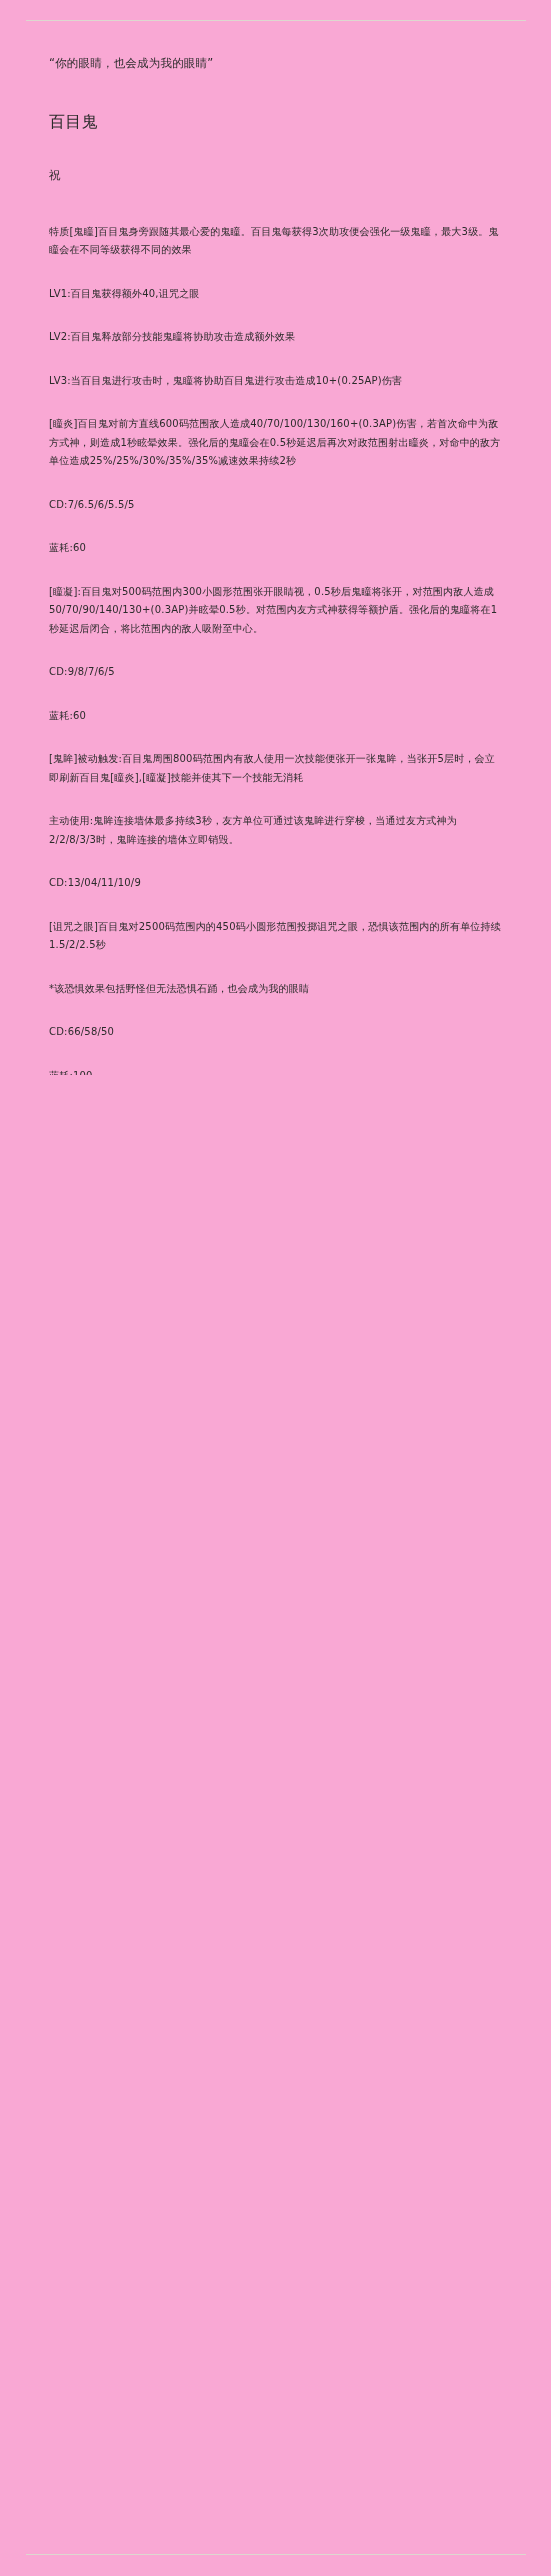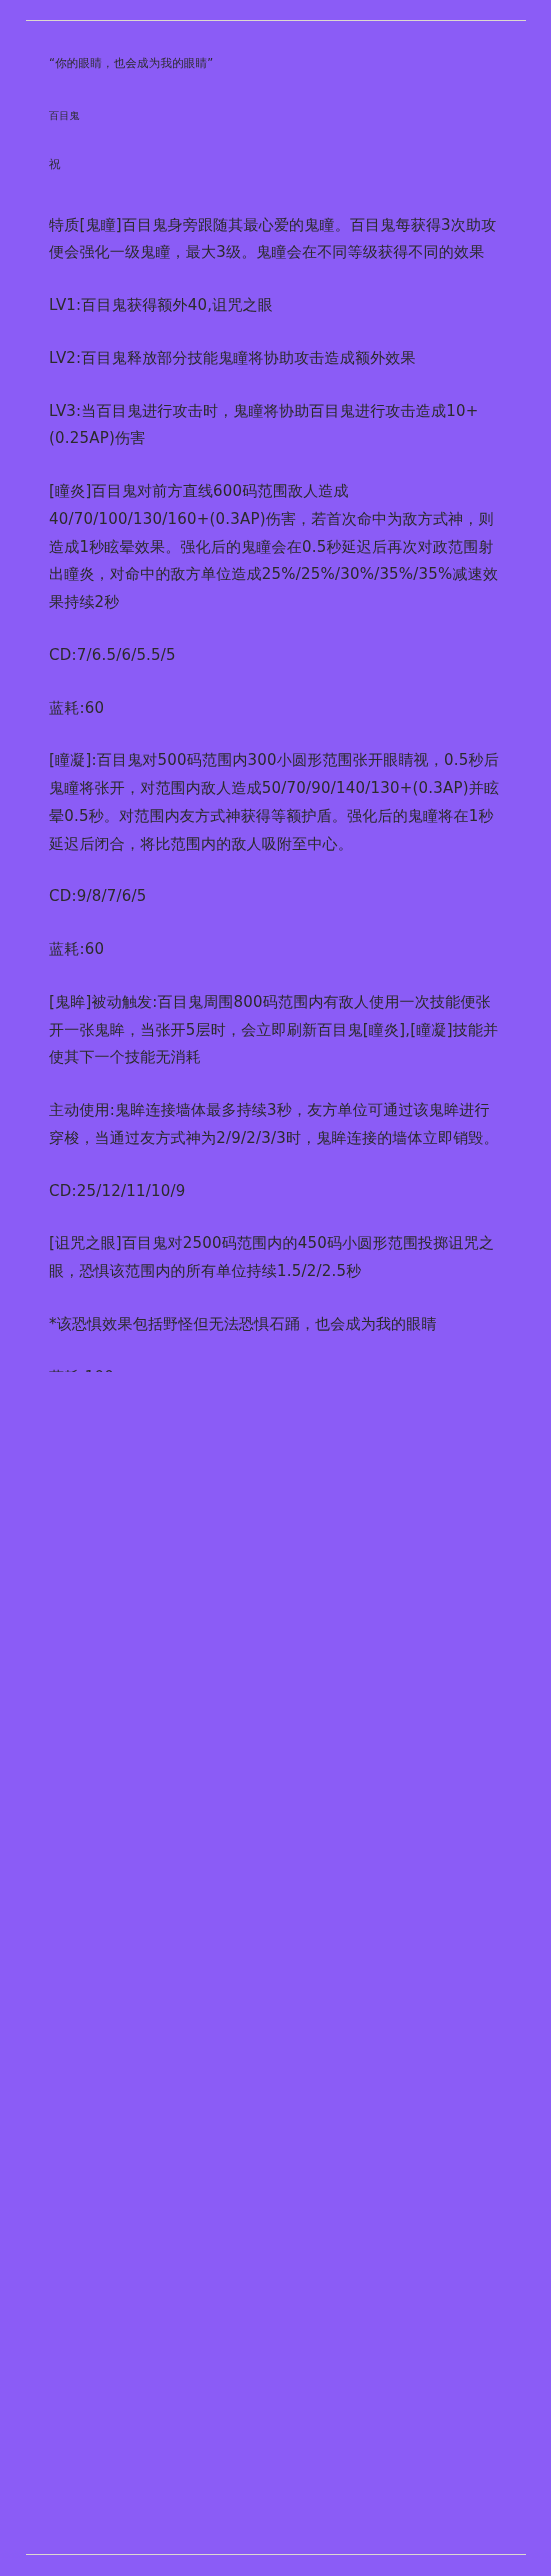--- a/index.html
+++ b/index.html
@@ -8,21 +8,21 @@
     background: #f7f5f0;
   }
   body {
     width: 552px;
     font-family: "DejaVu Sans", sans-serif;
   }
   .page {
     width: 552px;
     min-height: 2576px;
     box-sizing: border-box;
-    background: #8b5cf6;
+    background: #f9a8d4;
     position: relative;
   }
   .top-rule {
     position: absolute;
     left: 26px;
     right: 26px;
     top: 20px;
     height: 0.5px;
     background: #ddd8cf;
   }
@@ -33,35 +33,35 @@
     bottom: 22px;
     height: 0.5px;
     background: #ddd8cf;
   }
   .content {
     padding: 53px 49px 66px 49px;
     box-sizing: border-box;
   }
   .block {
     color: #2b2b2b;
-    font-size: 15px;
+    font-size: 10px;
     line-height: 1.85;
     letter-spacing: 0.2px;
     margin: 0 0 24px 0;
     text-align: left;
     white-space: pre-wrap;
     word-break: break-word;
   }
   .quote {
     margin-bottom: 33px;
     font-size: 11.5px;
   }
   .title {
     margin-bottom: 28.5px;
-    font-size: 10px;
+    font-size: 16px;
   }
   .subtitle {
     margin-bottom: 36px;
     font-size: 11.5px;
   }
   .para {
     margin-bottom: 25px;
   }
   .clipped {
     margin-bottom: 0;
@@ -87,23 +87,24 @@
 
     <p class="block para">[瞳炎]百目鬼对前方直线600码范围敌人造成40/70/100/130/160+(0.3AP)伤害，若首次命中为敌方式神，则造成1秒眩晕效果。强化后的鬼瞳会在0.5秒延迟后再次对政范围射出瞳炎，对命中的敌方单位造成25%/25%/30%/35%/35%减速效果持续2秒</p>
     <p class="block para">CD:7/6.5/6/5.5/5</p>
     <p class="block para">蓝耗:60</p>
 
     <p class="block para">[瞳凝]:百目鬼对500码范围内300小圆形范围张开眼睛视，0.5秒后鬼瞳将张开，对范围内敌人造成50/70/90/140/130+(0.3AP)并眩晕0.5秒。对范围内友方式神获得等额护盾。强化后的鬼瞳将在1秒延迟后闭合，将比范围内的敌人吸附至中心。</p>
     <p class="block para">CD:9/8/7/6/5</p>
     <p class="block para">蓝耗:60</p>
 
     <p class="block para">[鬼眸]被动触发:百目鬼周围800码范围内有敌人使用一次技能便张开一张鬼眸，当张开5层时，会立即刷新百目鬼[瞳炎],[瞳凝]技能并使其下一个技能无消耗</p>
-    <p class="block para">主动使用:鬼眸连接墙体最多持续3秒，友方单位可通过该鬼眸进行穿梭，当通过友方式神为2/9/2/3/3时，鬼眸连接的墙体立即销毁。</p>
-    <p class="block para">CD:25/12/11/10/9</p>
+    <p class="block para">主动使用:鬼眸连接墙体最多持续3秒，友方单位可通过该鬼眸进行穿梭，当通过友方式神为2/2/8/3/3时，鬼眸连接的墙体立即销毁。</p>
+    <p class="block para">CD:13/04/11/10/9</p>
 
     <p class="block para">[诅咒之眼]百目鬼对2500码范围内的450码小圆形范围投掷诅咒之眼，恐惧该范围内的所有单位持续1.5/2/2.5秒</p>
     <p class="block para">*该恐惧效果包括野怪但无法恐惧石踊，也会成为我的眼睛</p>
+    <p class="block para">CD:66/58/50</p>
     <p class="block clipped">蓝耗:100</p>
   </div>
 
   <div class="bottom-rule"></div>
 </div>
 
 
 </body></html>

